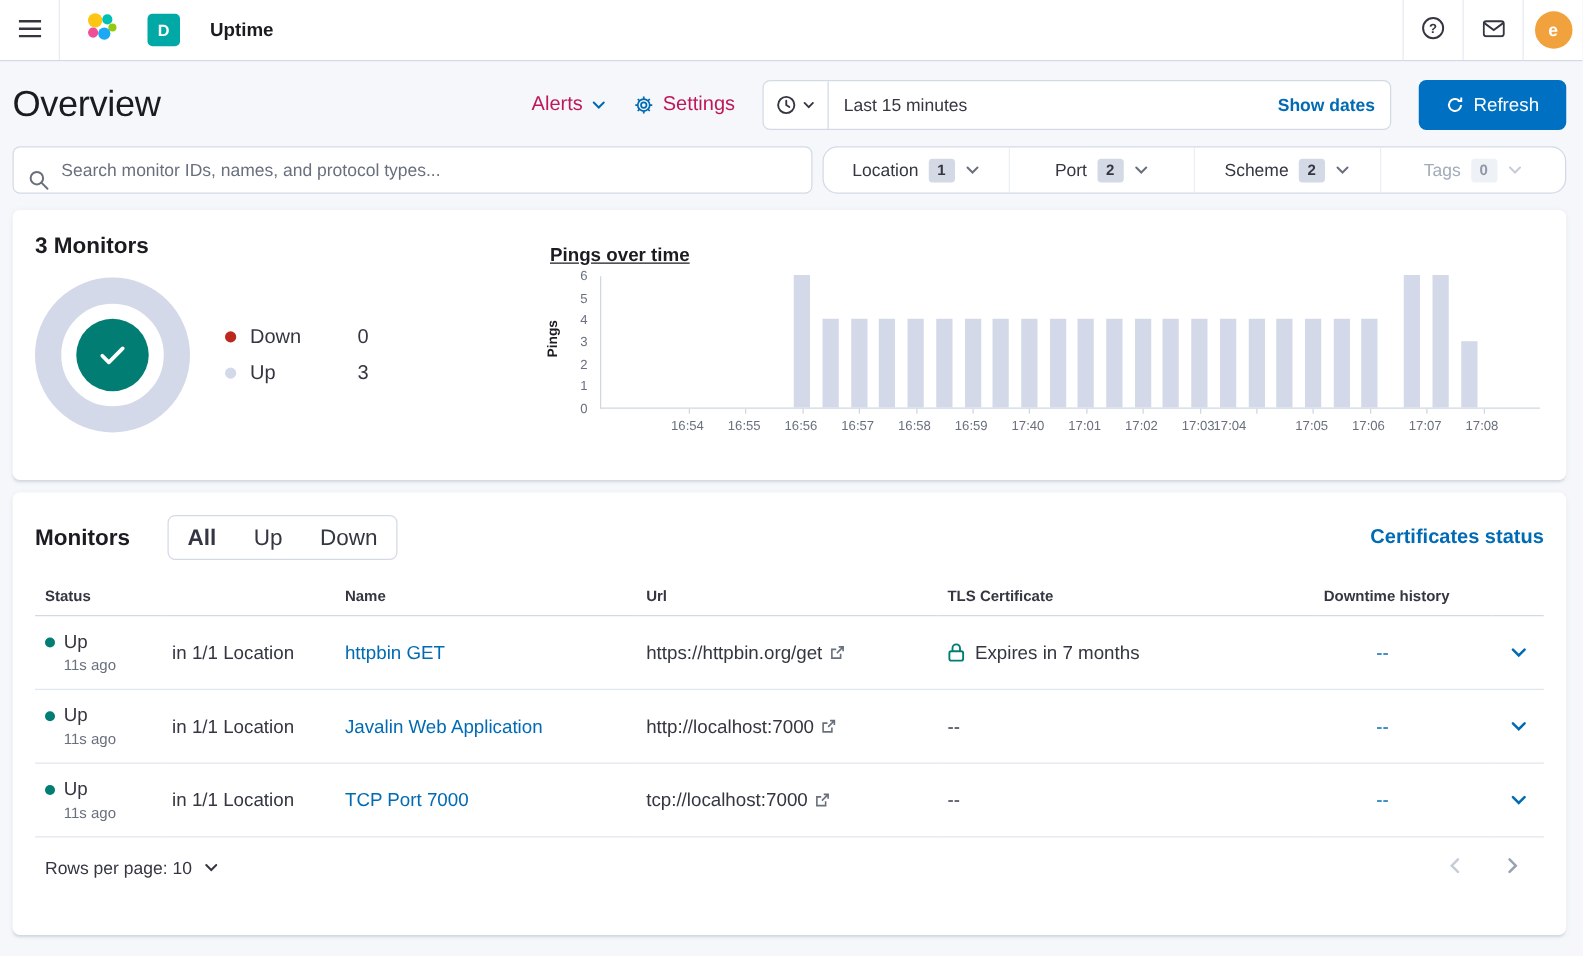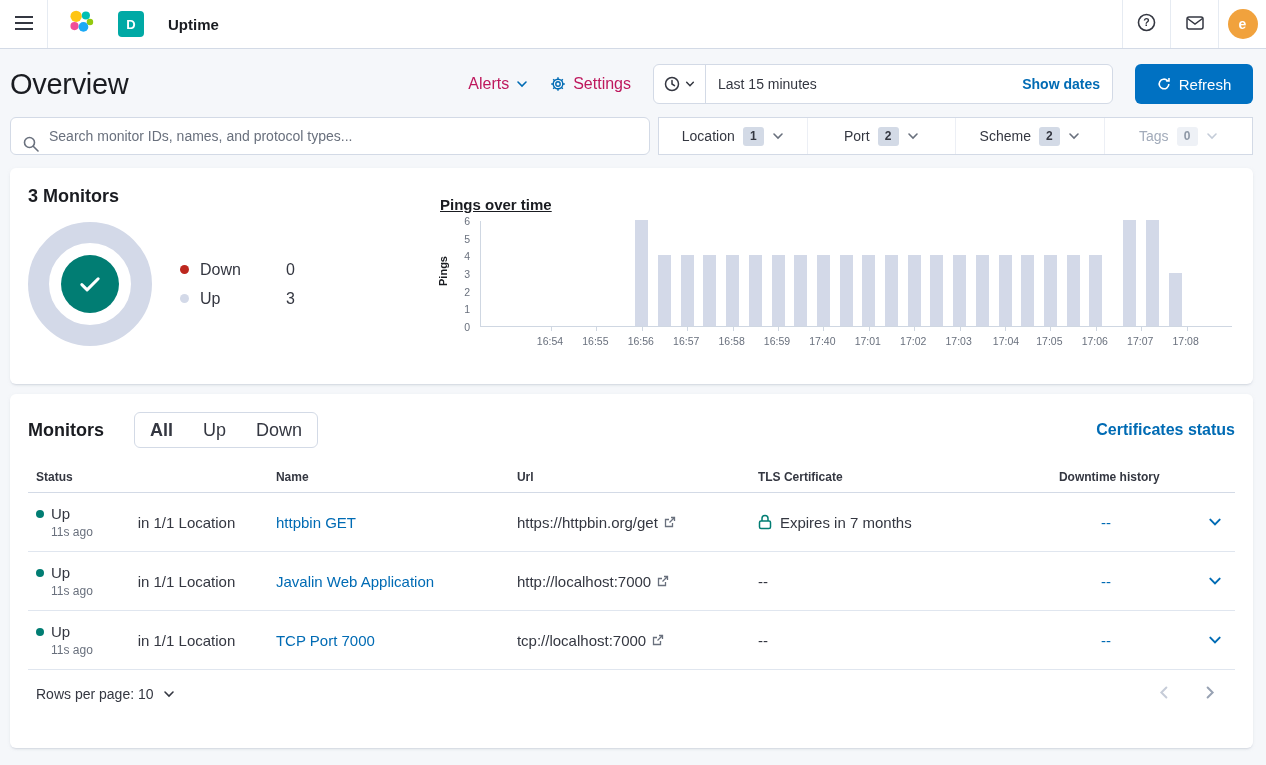--- a/index.html
+++ b/index.html
@@ -18,33 +18,33 @@
   .app-title { font-size:15px; font-weight:700; color:#1a1c21; }
   .topbar-right { margin-left:auto; display:flex; height:48px; }
   .top-icon-btn { width:48px; height:48px; display:flex; align-items:center; justify-content:center; border-left:1px solid #e6ebf2; }
   .avatar { width:30px; height:30px; border-radius:50%; background:#f1a23d; color:#fff; font-size:14px; font-weight:700; display:flex; align-items:center; justify-content:center; }
 
   
   .page-header { display:flex; align-items:center; padding:15px 13px 13px 10px; }
   .page-title { font-size:29px; font-weight:500; color:#1a1c21; letter-spacing:-.3px; }
   .header-actions { margin-left:auto; display:flex; align-items:center; gap:22px; }
   .hlink { color:#be185d; font-size:16px; display:flex; align-items:center; gap:7px; text-decoration:none; }
-  .datepicker { display:flex; align-items:center; height:40px; width:460px; background:#fff; border:1px solid #d3dae6; border-radius:6px; }
+  .datepicker { display:flex; align-items:center; height:40px; width:503px; background:#fff; border:1px solid #d3dae6; border-radius:6px; }
   .quick-select { display:flex; align-items:center; gap:5px; padding:0 10px; height:100%; border-right:1px solid #d3dae6; }
   .time-range { flex:1; padding:0 12px; font-size:14px; color:#343741; cursor:pointer; }
   .show-dates { color:#006bb4; font-size:14px; font-weight:600; padding-right:12px; white-space:nowrap; }
   .refresh-btn { height:40px; width:118px; background:#0071c2; color:#fff; border-radius:6px; font-size:15px; font-weight:500; display:flex; align-items:center; justify-content:center; gap:8px; }
 
   
   .filter-row { display:flex; gap:8px; padding:0 13px 13px 10px; }
   .searchbox { position:relative; width:640px; height:38px; background:#fff; border:1px solid #d3dae6; border-radius:6px; display:flex; align-items:center; }
   .searchbox svg { position:absolute; left:12px; }
   .searchbox input { flex:1; border:none; outline:none; background:transparent; font-size:14px; color:#343741; padding:0 10px 0 38px; font-family:inherit; }
   .searchbox input::placeholder { color:#69707d; }
-  .filter-group { flex:1; display:flex; height:38px; background:#fff; border:1px solid #d3dae6; border-radius:0; overflow:hidden; }
+  .filter-group { flex:1; display:flex; height:38px; background:#fff; border:1px solid #d3dae6; border-radius:12px; overflow:hidden; }
   .filter-btn { flex:1; display:flex; align-items:center; justify-content:center; gap:8px; font-size:14px; color:#343741; border-left:1px solid #eceff5; }
   .filter-btn:first-child { border-left:none; }
   .count-badge { min-width:21px; height:19px; padding:0 5px; border-radius:3px; background:#d3dae6; color:#343741; font-size:12px; font-weight:600; display:flex; align-items:center; justify-content:center; }
   .filter-btn .chev { color:#69707d; display:flex; }
   .filter-btn.disabled { color:#a2abba; cursor:default; }
   .filter-btn.disabled .count-badge { background:#eef1f6; color:#8e98a6; }
   .filter-btn.disabled .chev { color:#c4ccd8; }
 
   
   .panel { background:#fff; border-radius:6px; margin:0 13px 10px 10px;
@@ -334,21 +334,21 @@
           <span style="left: 70px;">16:54</span>
           <span style="left: 115.4px;">16:55</span>
           <span style="left: 160.8px;">16:56</span>
           <span style="left: 206.2px;">16:57</span>
           <span style="left: 251.6px;">16:58</span>
           <span style="left: 297px;">16:59</span>
           <span style="left: 342.4px;">17:40</span>
           <span style="left: 387.8px;">17:01</span>
           <span style="left: 433.2px;">17:02</span>
           <span style="left: 478.6px;">17:03</span>
-          <span style="left: 526px; text-align: center;">17:04</span>
+          <span style="left: 504px; text-align: center;">17:04</span>
           <span style="left: 569.4px;">17:05</span>
           <span style="left: 614.8px;">17:06</span>
           <span style="left: 660.2px;">17:07</span>
           <span style="left: 705.6px;">17:08</span>
         </div>
     </div>
   </div>
 </section>
 
 <section class="panel monitors-panel">

